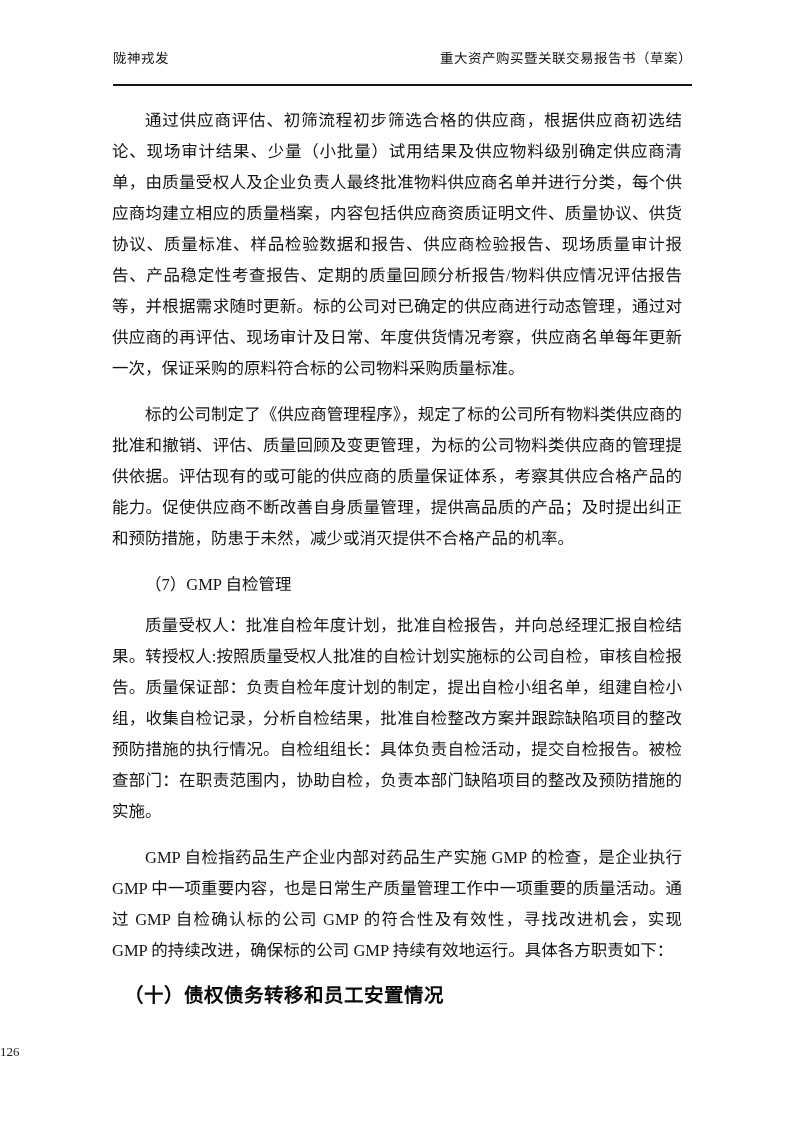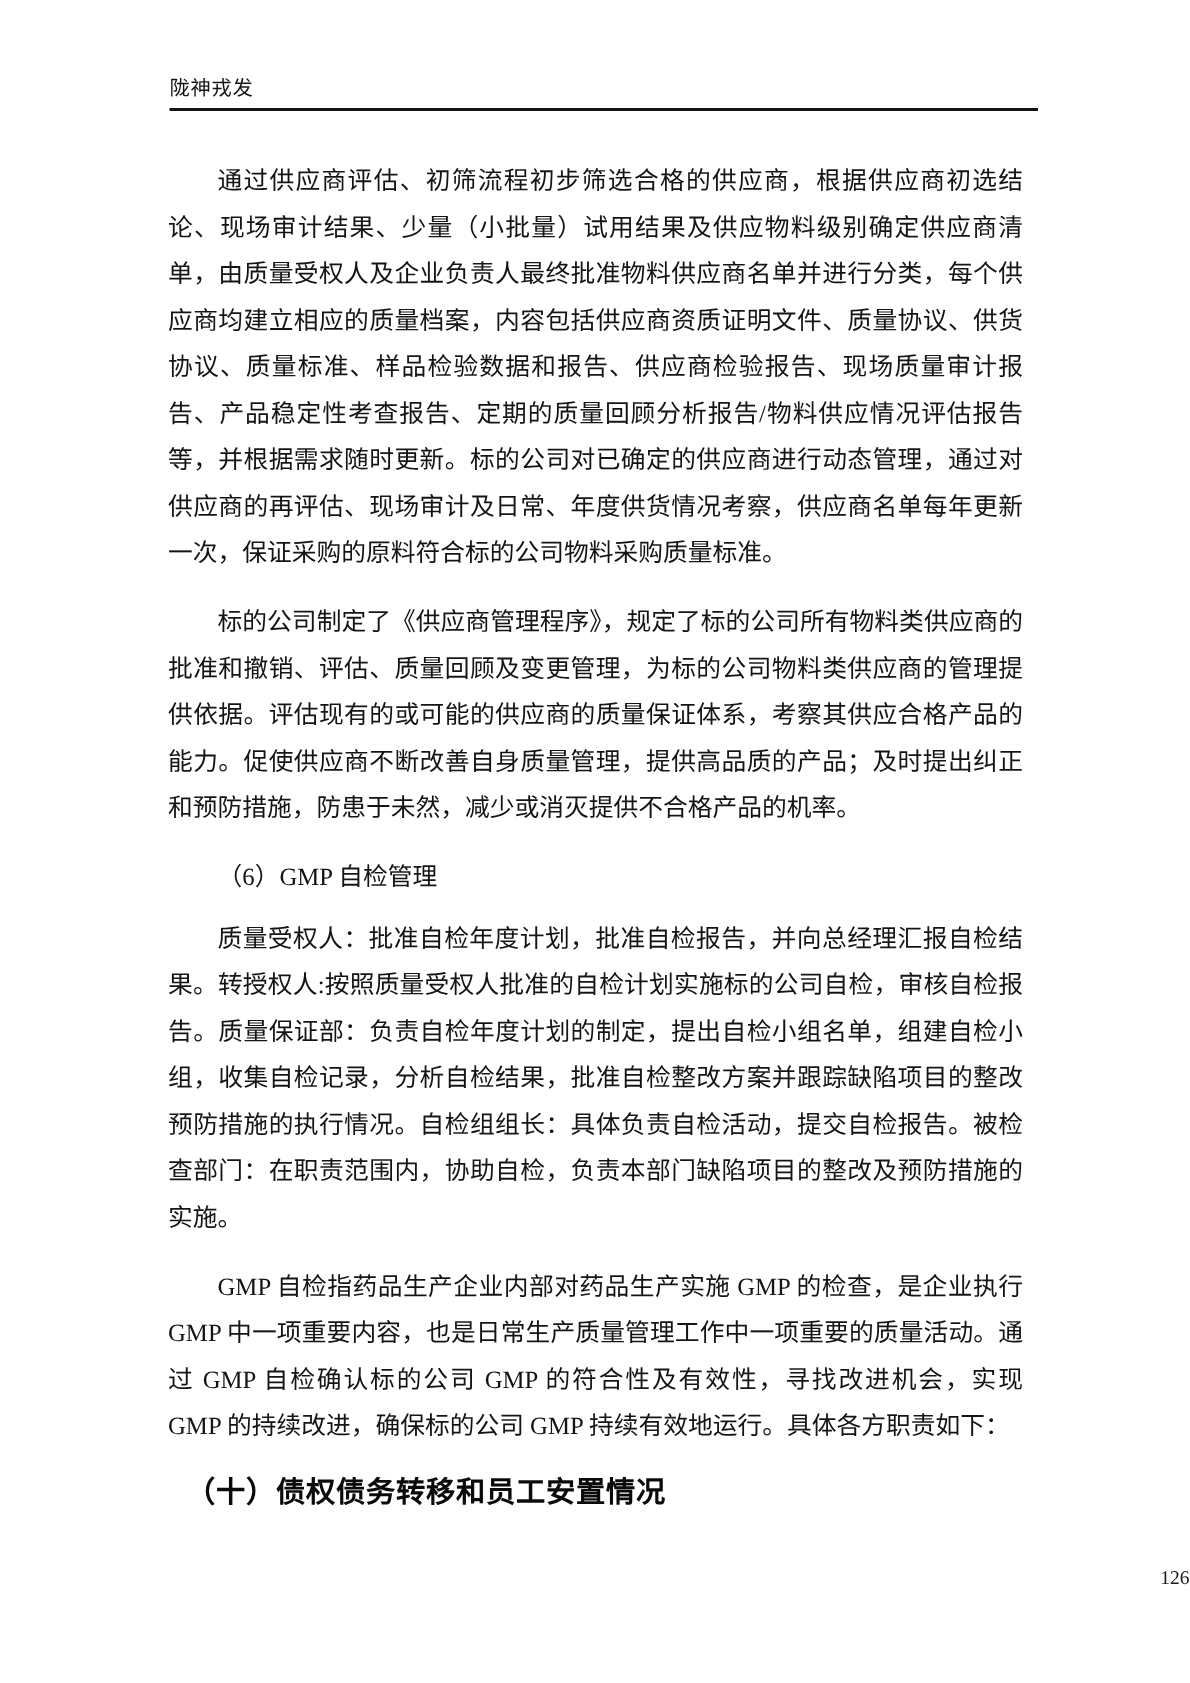--- a/index.html
+++ b/index.html
@@ -21,21 +21,21 @@
   
   .page-header {
     position: absolute;
     top: 50px;
     left: 113px;
     right: 101px;
     display: flex;
     justify-content: space-between;
     font-size: 13.5px;
     line-height: 18px;
-    padding-bottom: 4px;
+    padding-bottom: 16px;
     border-bottom: 2px solid #141414;
     letter-spacing: 0.5px;
   }
   .page-header .hdr-left { white-space: nowrap; }
   .page-header .hdr-right { white-space: nowrap; }
 
   
   .page-body {
     position: absolute;
     top: 89px;
@@ -67,40 +67,41 @@
     text-indent: 0;
     color: #0a0a0a;
   }
 
   
   .page-footer {
     position: absolute;
     bottom: 62px;
     left: 0;
     right: 0;
-    text-align: right;
+    text-align: left;
     font-size: 13px;
     color: #1a1a1a;
   }
 </style>
 </head>
 <body>
 
 <div class="page">
 
   <header class="page-header">
     <span class="hdr-left">陇神戎发</span>
+    <span class="hdr-right">重大资产购买暨关联交易报告书（草案）</span>
   </header>
 
   <main class="page-body">
     <p class="para">通过供应商评估、初筛流程初步筛选合格的供应商，根据供应商初选结论、现场审计结果、少量（小批量）试用结果及供应物料级别确定供应商清单，由质量受权人及企业负责人最终批准物料供应商名单并进行分类，每个供应商均建立相应的质量档案，内容包括供应商资质证明文件、质量协议、供货协议、质量标准、样品检验数据和报告、供应商检验报告、现场质量审计报告、产品稳定性考查报告、定期的质量回顾分析报告/物料供应情况评估报告等，并根据需求随时更新。标的公司对已确定的供应商进行动态管理，通过对供应商的再评估、现场审计及日常、年度供货情况考察，供应商名单每年更新一次，保证采购的原料符合标的公司物料采购质量标准。</p>
 
     <p class="para">标的公司制定了《供应商管理程序》，规定了标的公司所有物料类供应商的批准和撤销、评估、质量回顾及变更管理，为标的公司物料类供应商的管理提供依据。评估现有的或可能的供应商的质量保证体系，考察其供应合格产品的能力。促使供应商不断改善自身质量管理，提供高品质的产品；及时提出纠正和预防措施，防患于未然，减少或消灭提供不合格产品的机率。</p>
 
-    <h3 class="sub-heading">（6）GMP 自检管理</h3>
+    <h3 class="sub-heading">（7）GMP 自检管理</h3>
 
     <p class="para">质量受权人：批准自检年度计划，批准自检报告，并向总经理汇报自检结果。转授权人:按照质量受权人批准的自检计划实施标的公司自检，审核自检报告。质量保证部：负责自检年度计划的制定，提出自检小组名单，组建自检小组，收集自检记录，分析自检结果，批准自检整改方案并跟踪缺陷项目的整改预防措施的执行情况。自检组组长：具体负责自检活动，提交自检报告。被检查部门：在职责范围内，协助自检，负责本部门缺陷项目的整改及预防措施的实施。</p>
 
     <p class="para">GMP 自检指药品生产企业内部对药品生产实施 GMP 的检查，是企业执行 GMP 中一项重要内容，也是日常生产质量管理工作中一项重要的质量活动。通过 GMP 自检确认标的公司 GMP 的符合性及有效性，寻找改进机会，实现 GMP 的持续改进，确保标的公司 GMP 持续有效地运行。具体各方职责如下：</p>
 
     <h2 class="section-heading">（十）债权债务转移和员工安置情况</h2>
   </main>
 
   <footer class="page-footer">
     <span>126</span>

